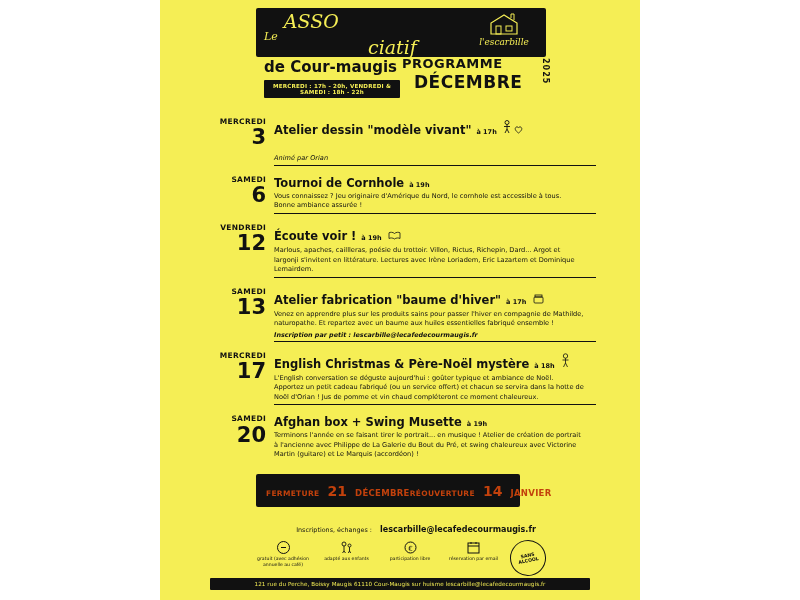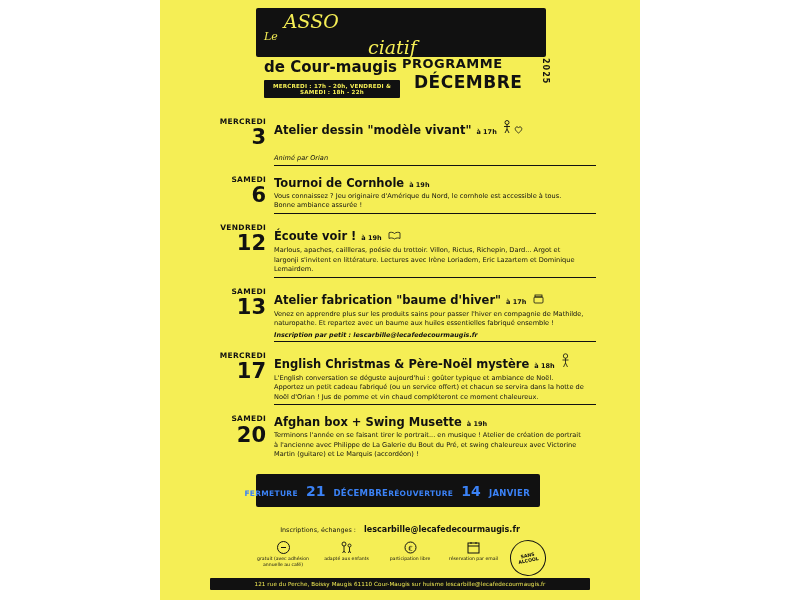--- a/index.html
+++ b/index.html
@@ -232,27 +232,27 @@
     border-bottom: 1px solid #111;
     margin-top: 2px;
     width: 322px;
   }
 
   
   .closing-bar {
     position: absolute;
     left: 96px;
     top: 474px;
-    width: 284px;
+    width: 264px;
     background: #111;
-    color: #3b82f6;
+    color: #c2410c;
     padding: 7px 10px;
     box-sizing: border-box;
     display: flex;
-    justify-content: flex-end;
+    justify-content: space-between;
     align-items: baseline;
     border-radius: 2px;
   }
   .cb-item { white-space: nowrap; }
   .cb-label {
     font-size: 7.5px;
     font-weight: bold;
     letter-spacing: 0.3px;
   }
   .cb-num {
@@ -262,21 +262,21 @@
   }
   .cb-month {
     font-size: 8.5px;
     font-weight: bold;
     letter-spacing: 0.3px;
   }
 
   
   .contact-line {
     position: absolute;
-    left: 0;
+    left: 16px;
     top: 525px;
     width: 480px;
     text-align: center;
     font-size: 6.4px;
     color: #111;
   }
   .contact-mail {
     font-weight: bold;
     font-size: 8px;
     margin-left: 6px;
@@ -342,20 +342,31 @@
 
 <div class="page">
   <div class="poster">
 
     <div class="header-block">
       <div class="header-line1">
         <span class="hdr-le">Le</span>
         <span class="hdr-asso">ASSO</span>
       </div>
       <div class="hdr-ciatif">ciatif</div>
+      <div class="hdr-house">
+        <span>
+          <svg width="34" height="24" viewBox="0 0 34 24">
+            <path d="M4 22 L4 11 L17 3 L30 11 L30 22 Z" fill="none" stroke="#f5ee55" stroke-width="1.2"></path>
+            <rect x="9" y="14" width="5" height="8" fill="none" stroke="#f5ee55" stroke-width="1"></rect>
+            <rect x="19" y="14" width="6" height="5" fill="none" stroke="#f5ee55" stroke-width="1"></rect>
+            <path d="M24 6 L24 2 L27 2 L27 8" fill="none" stroke="#f5ee55" stroke-width="1"></path>
+          </svg>
+        </span>
+        <div class="hdr-house-label">l'escarbille</div>
+      </div>
     </div>
 
     <div class="subheader">
       <div class="sub-de">de Cour-maugis</div>
       <div class="prog-box">
         <div class="prog-word">PROGRAMME</div>
         <div class="dec-word">DÉCEMBRE</div>
         <div class="year-vert">2025</div>
       </div>
       <div class="hours-bar">MERCREDI : 17h - 20h, VENDREDI &amp; SAMEDI : 18h - 22h</div>

